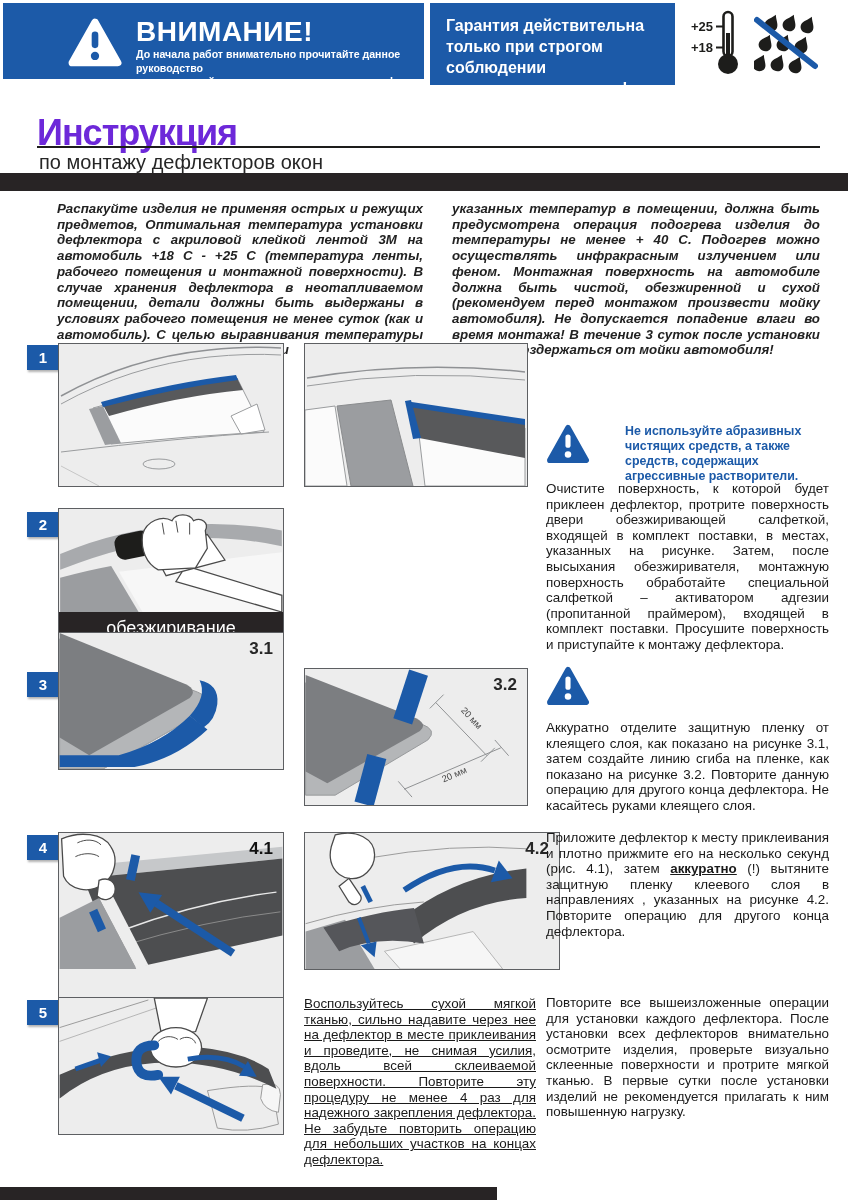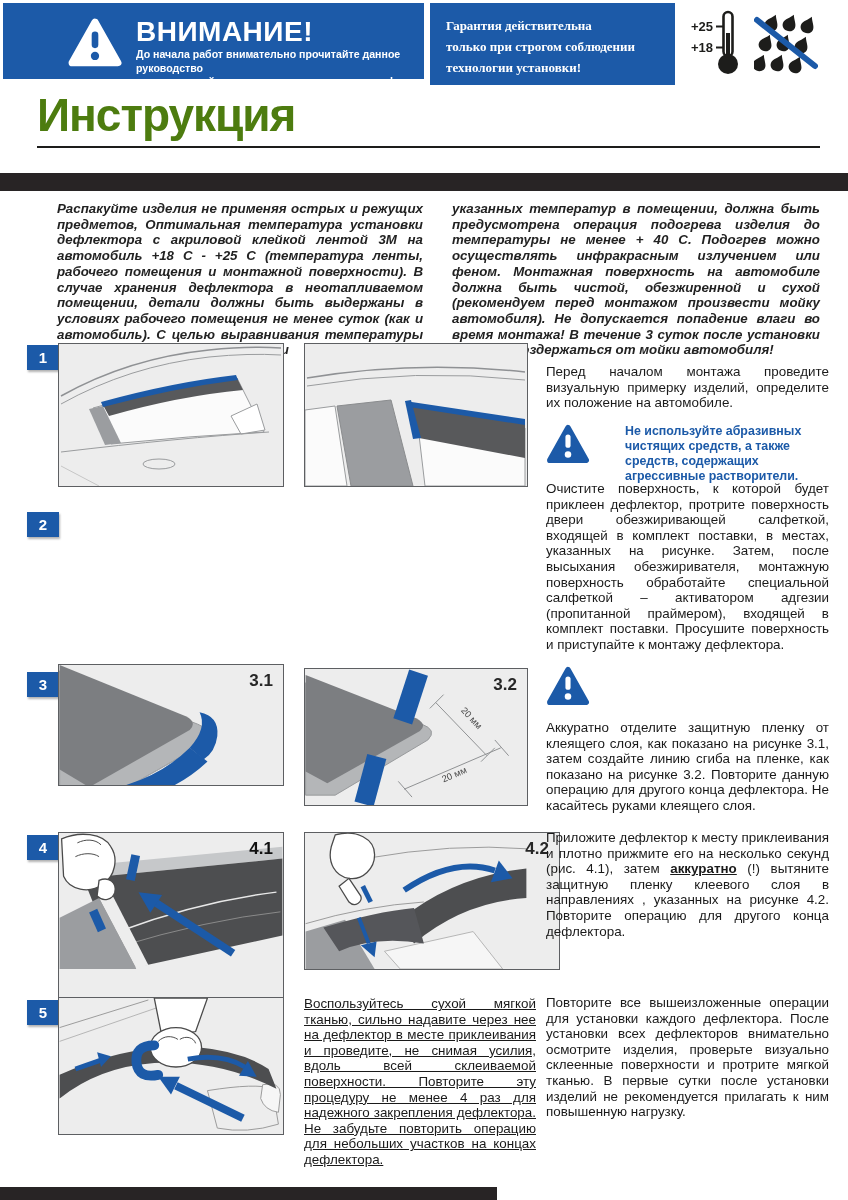--- a/index.html
+++ b/index.html
@@ -9,24 +9,24 @@
     font-family:"Liberation Sans","DejaVu Sans",sans-serif; color:#1a1a1a;
   }
   .abs { position:absolute; }
   .blu-f { fill:var(--blue); }
   
   .hdr-block { position:absolute; background:var(--blue); color:#fff; }
   .hdr-left { left:3px; top:3px; width:421px; height:76px; }
   .hdr-mid  { left:430px; top:3px; width:245px; height:82px; }
   .attn-title { position:absolute; left:133px; top:13px; font-size:28px; font-weight:bold; letter-spacing:.5px; }
   .attn-text  { position:absolute; left:133px; top:45px; width:282px; font-size:10.6px; line-height:13.5px; font-weight:bold; white-space:pre-line; }
-  .warranty   { position:absolute; left:16px; top:12px; font-size:13px; line-height:21px; font-weight:bold; white-space:pre-line;font-family:Liberation Serif, serif; }
+  .warranty   { position:absolute; left:16px; top:12px; font-size:16px; line-height:21px; font-weight:bold; white-space:pre-line; }
   .hdr-tri { position:absolute; left:64px; top:14px; }
   
-  .doc-title { position:absolute; left:37px; top:88px; font-size:46px; font-weight:bold; color:#4d7c0f; letter-spacing:-1px; }
+  .doc-title { position:absolute; left:37px; top:112px; font-size:36px; font-weight:bold; color:#6d28d9; letter-spacing:-1px; }
   .title-rule { position:absolute; left:37px; top:146px; width:783px; height:2px; background:#1d1d1b; }
   .doc-sub { position:absolute; left:39px; top:151px; font-size:20px; color:#262626; }
   .bar-top { position:absolute; left:0; top:173px; width:848px; height:18px; background:var(--bar); }
   .bar-bottom { position:absolute; left:0; top:1187px; width:497px; height:13px; background:var(--bar); }
   
   .intro { position:absolute; top:201px; font-size:13.3px; line-height:15.7px; font-style:italic; font-weight:bold; text-align:justify; color:#222; }
   .intro.l { left:57px; width:366px; }
   .intro.r { left:452px; width:368px; }
   
   .fig { position:absolute; background:#ededed; border:1px solid #5d5f62; overflow:hidden; }
@@ -85,20 +85,21 @@
     <use href="#drop" transform="translate(28,20) rotate(25)"></use>
     <use href="#drop" transform="translate(46,22) rotate(25)"></use>
     <use href="#drop" transform="translate(4,40) rotate(25)"></use>
     <use href="#drop" transform="translate(22,40) rotate(25)"></use>
     <use href="#drop" transform="translate(40,42) rotate(25)"></use>
     <path d="M3,8 L61,54" stroke="var(--blue)" stroke-width="6" stroke-linecap="round"></path>
   </svg>
 
   <div class="doc-title">Инструкция</div>
   <div class="title-rule"></div>
+  <div class="doc-sub">по монтажу дефлекторов окон</div>
   <div class="bar-top"></div>
 
   <div class="intro l">Распакуйте изделия не применяя острых и режущих предметов, Оптимальная температура установки  дефлектора с акриловой клейкой лентой 3М на  автомобиль  +18 С - +25 С (температура ленты, рабочего помещения и монтажной поверхности). В случае хранения дефлектора в неотапливаемом помещении, детали должны быть выдержаны в условиях рабочего помещения не менее суток (как и автомобиль). С целью выравнивания температуры рабочих поверхностей. При невозможности соблюдения</div>
   <div class="intro r">указанных температур в помещении, должна быть предусмотрена операция подогрева изделия до температуры не менее + 40 С. Подогрев можно осуществлять инфракрасным излучением или феном. Монтажная поверхность на автомобиле должна быть чистой, обезжиренной и сухой (рекомендуем перед монтажом произвести мойку автомобиля). Не допускается попадение влаги во время монтажа!  В течение 3 суток после установки  следует воздержаться от мойки автомобиля!</div>
 
   <div class="badge" style="top:345px;">1</div>
   <div class="fig" style="left:58px; top:343px; width:226px; height:144px;">
     <svg width="224" height="142" viewBox="0 0 224 142">
       <path d="M2,52 Q70,14 150,6 Q190,2 222,4" stroke="#8f9194" fill="none" stroke-width="1.5"></path>
       <path d="M2,60 Q70,22 150,13 Q190,9 222,11" stroke="#9a9c9e" fill="none" stroke-width="1"></path>
@@ -117,35 +118,49 @@
       <path d="M2,34 Q110,16 220,28" stroke="#8f9194" fill="none" stroke-width="1.5"></path>
       <path d="M2,42 Q110,24 220,36" stroke="#9a9c9e" fill="none" stroke-width="1"></path>
       <path d="M0,66 L30,62 L42,142 L0,142 Z" fill="#fbfbfb" stroke="#9a9c9e"></path>
       <path d="M32,62 L86,56 L108,142 L46,142 Z" fill="#9b9da0" stroke="#8a8c8e"></path>
       <path d="M112,74 L220,84 L220,142 L120,142 Z" fill="#fbfbfb" stroke="#9a9c9e"></path>
       <path d="M104,62 L220,80 L220,114 L114,94 Z" fill="#58595b"></path>
       <path d="M100,57 L220,75 L220,81 L104,63 Z" class="blu-f"></path>
       <path d="M100,57 L106,56 L116,94 L108,95 Z" class="blu-f"></path>
     </svg>
   </div>
-  <div class="step-p" style="top:364px;"><span>Перед началом монтажа проведите визуальную примерку изделий, определите их положение на автомобиле.</span></div>
   <div class="warn" style="top:424px;">
     <svg width="44" height="40" viewBox="0 0 46 42">
       <path d="M23,4 L42,38 L4,38 Z" fill="var(--blue)" stroke="var(--blue)" stroke-width="6" stroke-linejoin="round"></path>
       <rect x="20.3" y="11" width="5.4" height="14" rx="2.7" fill="#fff"></rect>
       <circle cx="23" cy="32" r="3.4" fill="#fff"></circle>
     </svg>
     <div class="warn-text">Не используйте абразивных чистящих средств, а также средств, содержащих агрессивные растворители.</div>
   </div>
 
   <div class="badge" style="top:512px;">2</div>
+  <div class="fig" style="left:58px; top:508px; width:226px; height:138px;">
+    <svg width="224" height="103" viewBox="0 0 226 105">
+      <path d="M60,64 L226,44 L226,105 L84,105 Z" fill="#f7f7f7"></path>
+      <path d="M0,46 Q60,20 130,16 Q180,13 226,22 L226,38 Q180,28 132,30 Q70,34 0,62 Z" fill="#a8aaad"></path>
+      <path d="M0,70 Q30,62 52,58 L80,105 L0,105 Z" fill="#9b9da0"></path>
+      <rect x="56" y="24" width="36" height="26" rx="9" fill="#1d1d1b" transform="rotate(-12 74 37)"></rect>
+      <g fill="#fff" stroke="#4a4a4a" stroke-width="1.3">
+        <path d="M128,58 L226,88 L226,105 L118,74 Z"></path>
+        <path d="M92,38 L150,26 L168,52 L108,68 Z"></path>
+        <path d="M84,26 C88,12 104,6 114,12 C118,4 132,4 136,12 C144,8 152,14 148,22 L150,40 L138,60 L100,62 C88,56 82,42 84,26 Z"></path>
+      </g>
+      <path d="M104,14 L106,26 M118,12 L120,24 M132,14 L132,26" stroke="#4a4a4a" fill="none"></path>
+    </svg>
+    <div class="fig-label" style="background:var(--bar);">обезжиривание</div>
+  </div>
   <div class="step-p" style="top:481px;"><span>Очистите поверхность, к которой будет приклеен дефлектор, протрите поверхность двери обезжиривающей салфеткой, входящей в комплект поставки, в местах, указанных на рисунке. Затем, после высыхания обезжиривателя,  монтажную поверхность обработайте специальной салфеткой – активатором адгезии (пропитанной праймером), входящей в комплект поставки. Просушите поверхность и приступайте к монтажу дефлектора.</span></div>
 
   <div class="badge" style="top:672px;">3</div>
-  <div class="fig" style="left:58px; top:664px; width:226px; height:122px;">
+  <div class="fig" style="left:58px; top:632px; width:226px; height:138px;">
     <svg width="224" height="136" viewBox="0 0 226 138">
       <path d="M0,6 L140,60 Q158,68 146,80 L44,138 L0,138 Z" fill="#b4b6b8" stroke="#97999b"></path>
       <path d="M0,0 L128,52 Q140,58 132,66 L30,124 L0,106 Z" fill="#7c7e81"></path>
       <path d="M44,138 L146,80" stroke="#a6a8aa" fill="none"></path>
       <path d="M0,124 L60,124 Q104,112 132,84 L150,98 Q118,128 76,136 L0,136 Z" class="blu-f"></path>
       <path d="M132,84 Q150,64 142,48 Q162,52 160,72 Q158,88 146,96 Z" class="blu-f"></path>
     </svg>
     <div class="fig-num">3.1</div>
   </div>
   <div class="fig" style="left:304px; top:668px; width:224px; height:138px;">

